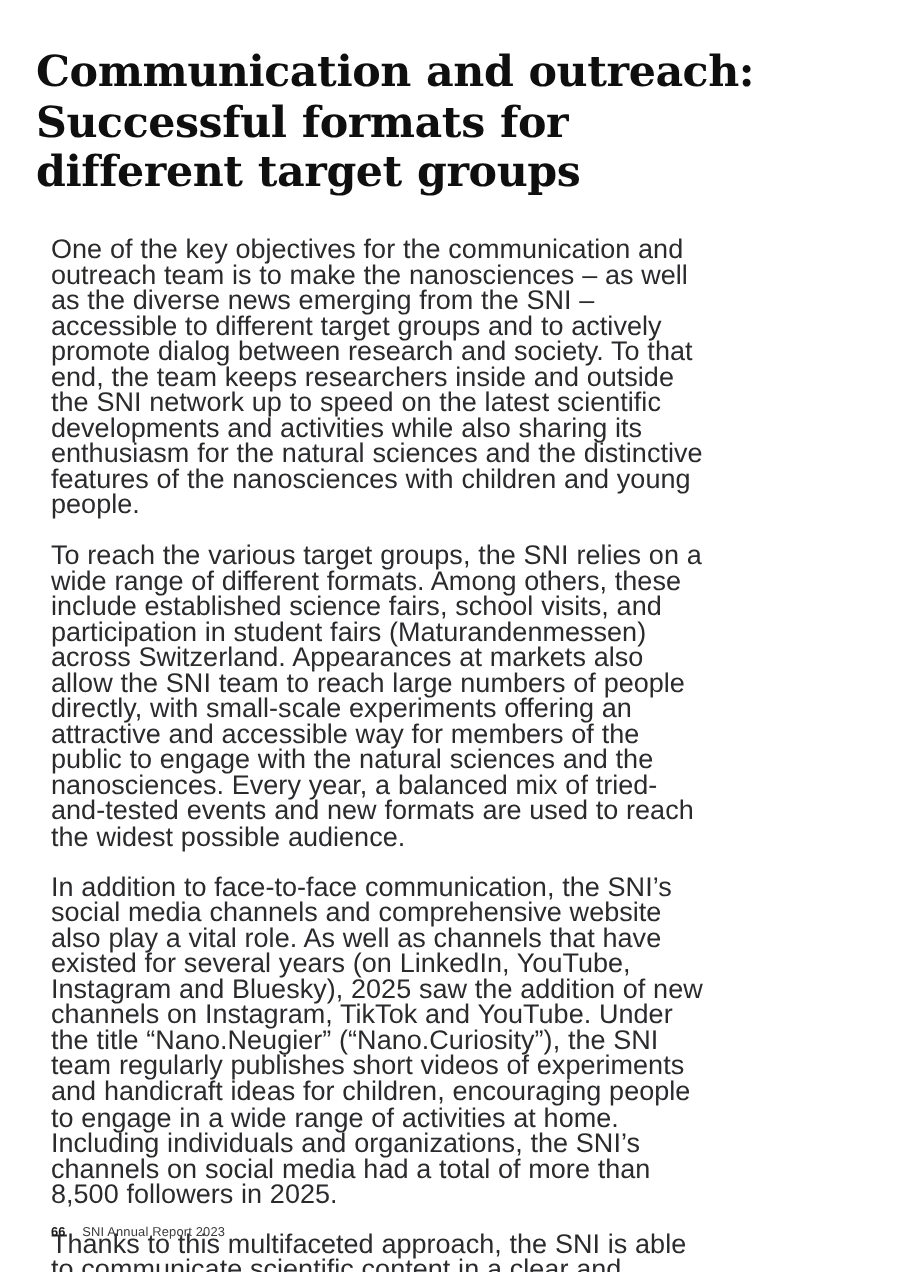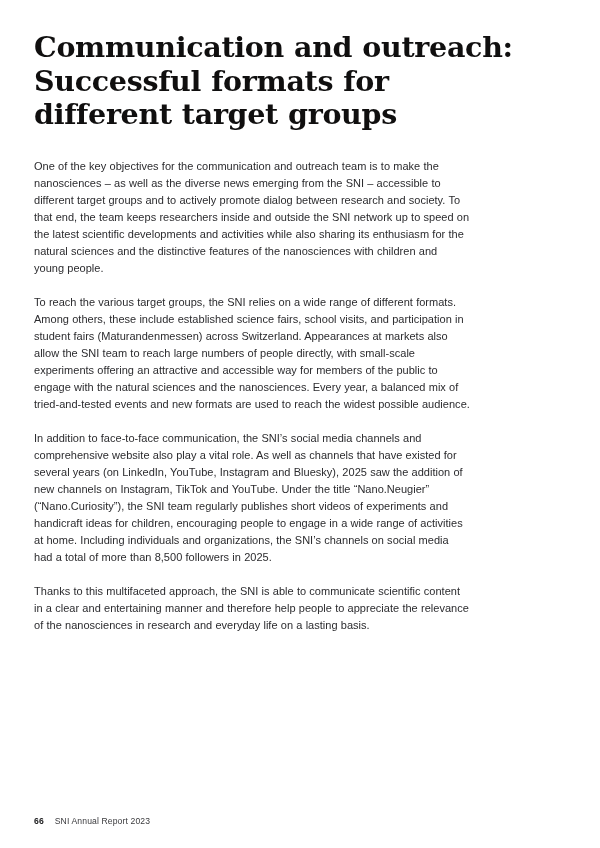--- a/index.html
+++ b/index.html
@@ -19,21 +19,21 @@
 
   .page {
     position: absolute;
     inset: 0;
     background: #ffffff;
   }
 
   
   .article-title {
     position: absolute;
-    left: 34px;
+    left: 24px;
     top: 31px;
     width: 500px;
     margin: 0;
     font-family: "DejaVu Serif", "Liberation Serif", serif;
     font-weight: bold;
     font-size: 28.5px;
     line-height: 33.5px;
     letter-spacing: -0.3px;
     color: #100f0f;
     word-spacing: 0.5px;
@@ -43,21 +43,21 @@
   .body-copy {
     position: absolute;
     left: 34px;
     top: 158px;
     width: 436px;
   }
 
   .body-copy p {
     margin: 0 0 16.5px 0;
     font-family: "Liberation Sans", sans-serif;
-    font-size: 11px;
+    font-size: 18px;
     line-height: 17.05px;
     color: #2b2b2e;
     text-align: left;
     word-spacing: 0.15px;
     letter-spacing: 0.02px;
   }
 
   .body-copy p:last-child {
     margin-bottom: 12px;
   }

